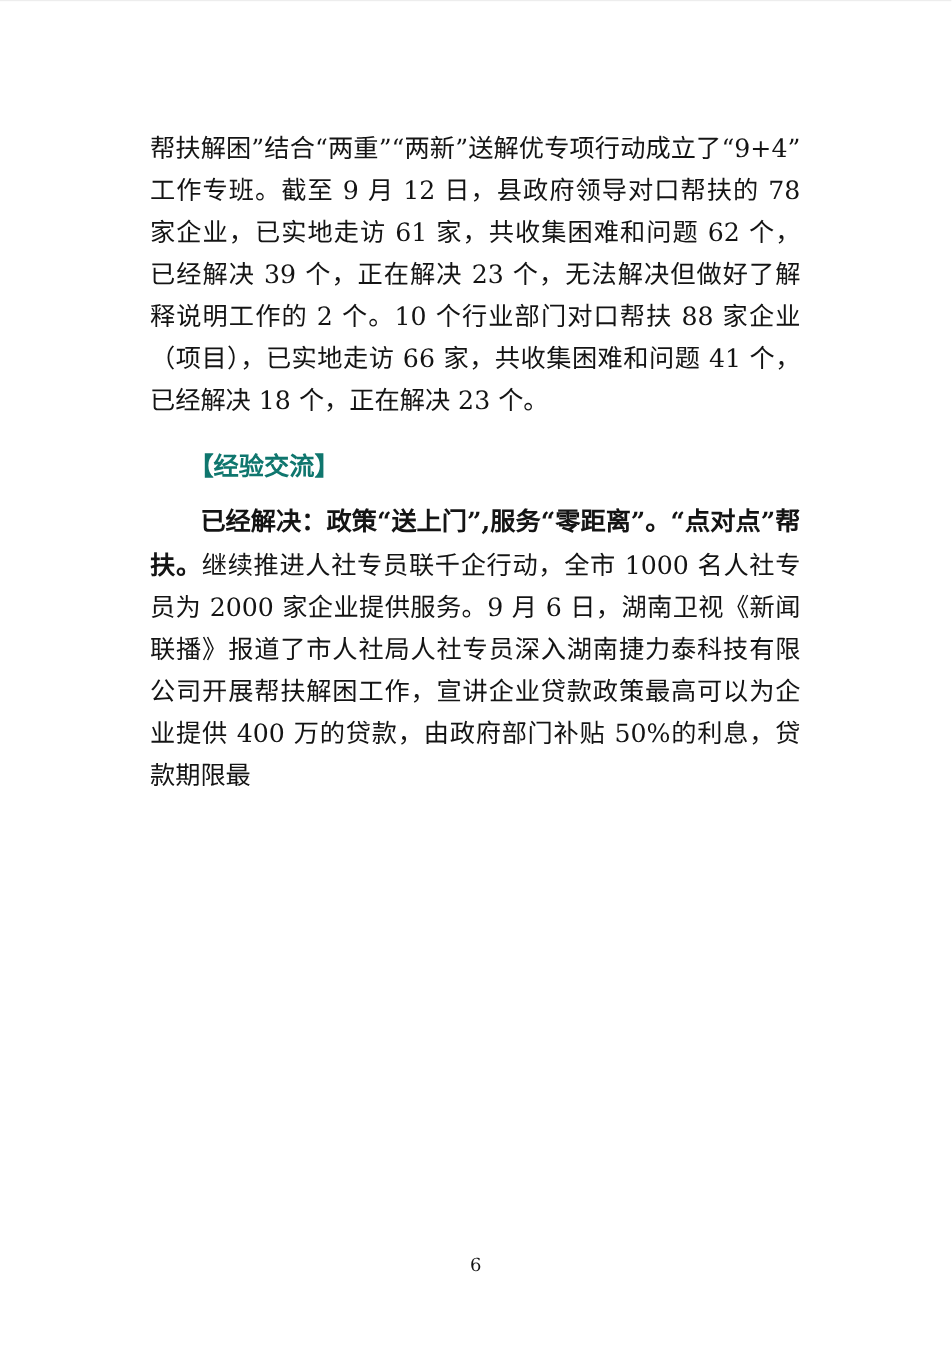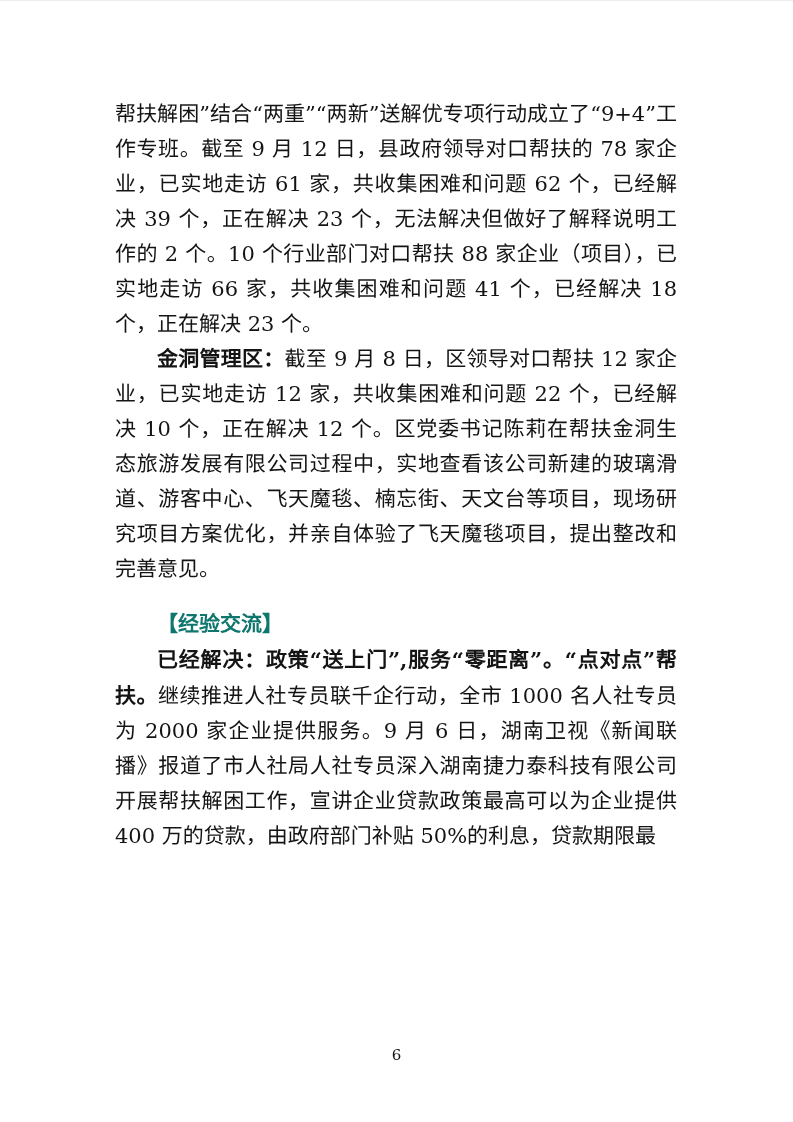--- a/index.html
+++ b/index.html
@@ -22,21 +22,21 @@
     top: 96px;
     width: 562px;
     color: #141414;
     font-family: "DejaVu Serif", "Liberation Serif", serif;
     font-size: 21px;
     line-height: 35px;
     text-align: justify;
     text-justify: inter-ideograph;
   }
   .para {
-    margin: 0;
+    margin: 10px;
   }
   .para.indent {
     text-indent: 2em;
   }
   .lead {
     font-weight: 700;
     font-family: "DejaVu Sans", "Liberation Sans", sans-serif;
   }
   .emphasis {
     font-weight: 700;
@@ -66,21 +66,20 @@
 </style>
 </head>
 <body>
 
 <div class="page">
 
   <main class="content">
 
     <p class="para"><span>帮扶解困”结合“两重”“两新”送解优专项行动成立了“9+4”工作专班。截至 9 月 12 日，县政府领导对口帮扶的 78 家企业，已实地走访 61 家，共收集困难和问题 62 个，已经解决 39 个，正在解决 23 个，无法解决但做好了解释说明工作的 2 个。10 个行业部门对口帮扶 88 家企业（项目），已实地走访 66 家，共收集困难和问题 41 个，已经解决 18 个，正在解决 23 个。</span></p>
 
-    <p class="para indent"><span class="lead">金洞管理区：</span><span>截至 9 月 8 日，区领导对口帮扶 12 家企业，已实地走访 12 家，共收集困难和问题 22 个，已经解决 10 个，正在解决 12 个。区党委书记陈莉在帮扶金洞生态旅游发展有限公司过程中，实地查看该公司新建的玻璃滑道、游客中心、飞天魔毯、楠忘街、天文台等项目，现场研究项目方案优化，并亲自体验了飞天魔毯项目，提出整改和完善意见。</span></p>
 
 
     <h3 class="section-heading">【经验交流】</h3>
 
     <p class="para indent"><span class="lead">已经解决：</span><span class="emphasis">政策“送上门”,服务“零距离”。“点对点”帮扶。</span><span>继续推进人社专员联千企行动，全市 1000 名人社专员为 2000 家企业提供服务。9 月 6 日，湖南卫视《新闻联播》报道了市人社局人社专员深入湖南捷力泰科技有限公司开展帮扶解困工作，宣讲企业贷款政策最高可以为企业提供 400 万的贷款，由政府部门补贴 50%的利息，贷款期限最</span></p>
 
   </main>
 
   <footer class="page-footer">
     <span class="page-number">6</span>

